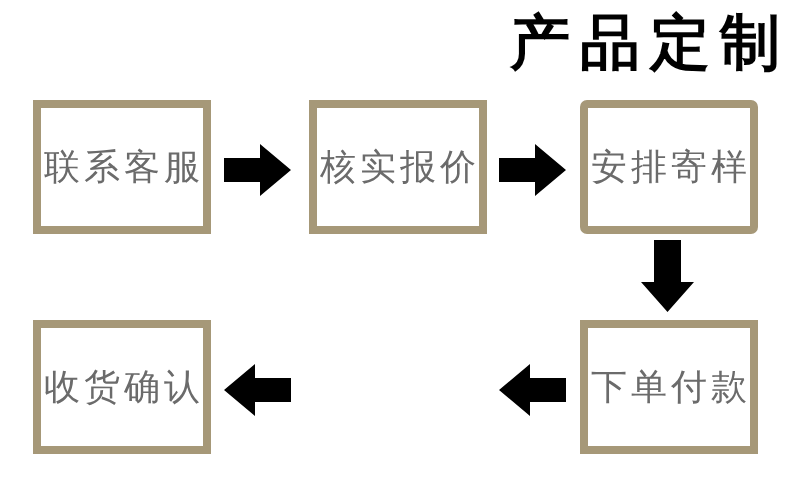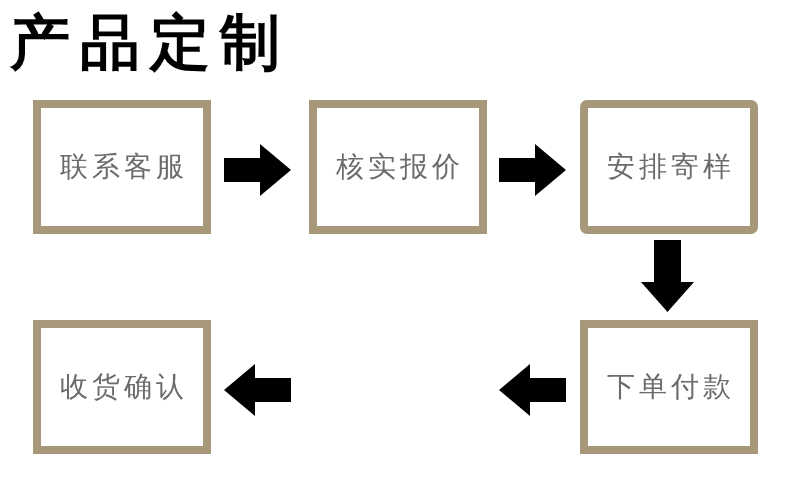--- a/index.html
+++ b/index.html
@@ -13,42 +13,42 @@
     width: 790px;
     height: 501px;
     background: var(--background, #ffffff);
     overflow: hidden;
   }
   .diagram-title {
     position: absolute;
     top: 6px;
     left: 0;
     width: 790px;
-    text-align: left;
+    text-align: right;
     font-size: 60px;
     line-height: 72px;
     font-weight: 900;
     letter-spacing: 10px;
     text-indent: 10px; 
     color: var(--title-text, #000000);
     white-space: nowrap;
   }
   .step-box {
     position: absolute;
     width: 178px;
     height: 134px;
     box-sizing: border-box;
     border: 8px solid var(--box-border, #a69878);
     background: #ffffff;
     display: flex;
     align-items: center;
     justify-content: center;
   }
   .step-label {
-    font-size: 28px;
+    font-size: 36px;
     font-weight: 300;
     color: var(--box-text, #6b6b6b);
     letter-spacing: 4px;
     text-indent: 4px;
     white-space: nowrap;
   }
   .pos-r1c1 { left: 33px;  top: 100px; }
   .pos-r1c2 { left: 309px; top: 100px; }
   .pos-r1c3 { left: 580px; top: 100px; border-radius: 7px; }
   .pos-r2c3 { left: 580px; top: 320px; justify-content: center; }

